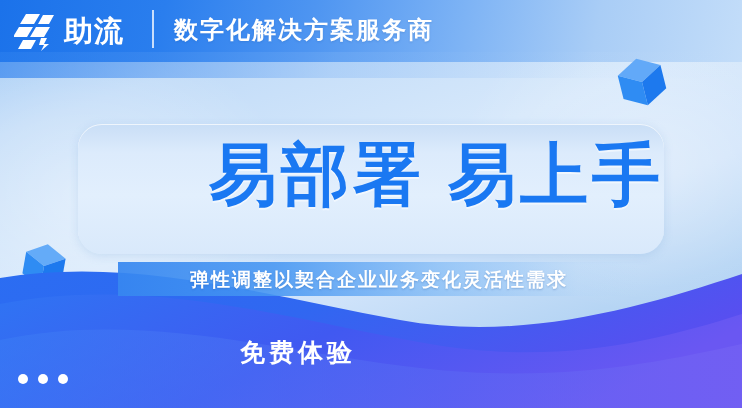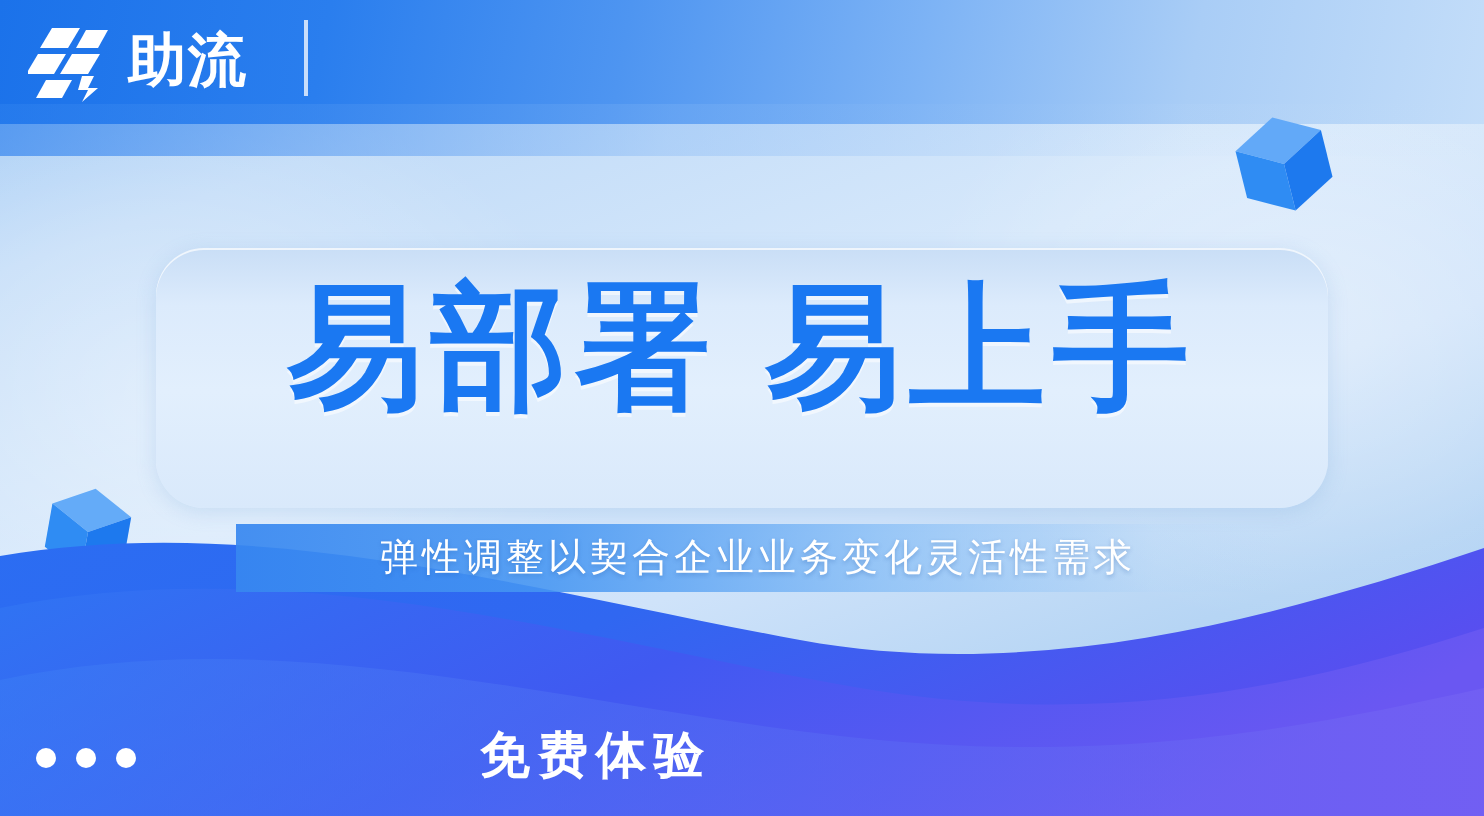--- a/index.html
+++ b/index.html
@@ -124,21 +124,21 @@
     left: 78px; top: 124px;
     width: 586px; height: 130px;
     border-radius: 24px;
     background: linear-gradient(180deg, #c9def6 0%, #dcebfc 22%, #e2effd 55%, #d9e9fb 100%);
     box-shadow: 0 2px 10px rgba(110,160,215,0.22), inset 0 1px 0 rgba(255,255,255,0.7);
   }
   .headline {
     position: absolute;
     left: 78px; top: 139px;
     width: 586px;
-    text-align: center;
+    text-align: right;
     color: #1a78f2;
     font-size: 68px;
     font-weight: bold;
     letter-spacing: 4px;
     line-height: 1.05;
     white-space: nowrap;
     text-shadow: 0 2px 0 rgba(255,255,255,0.55);
   }
 
   
@@ -147,30 +147,30 @@
     left: 118px; top: 262px;
     width: 522px; height: 34px;
     background: linear-gradient(90deg, rgba(55,135,240,0.92) 0%, rgba(70,150,242,0.88) 30%, rgba(120,182,245,0.62) 62%, rgba(175,212,248,0.18) 88%, rgba(200,226,250,0) 100%);
     display: flex;
     align-items: center;
     justify-content: center;
   }
   .subtitle-text {
     color: #ffffff;
     font-size: 19px;
-    font-weight: normal;
+    font-weight: bold;
     letter-spacing: 2px;
     line-height: 1;
     text-shadow: 0 1px 2px rgba(25,80,160,0.3);
   }
 
   
   .cta {
     position: absolute;
-    left: 0; top: 366px;
+    left: 0; top: 340px;
     width: 596px;
     text-align: center;
     color: #ffffff;
     font-size: 25px;
     font-weight: bold;
     letter-spacing: 4px;
     line-height: 1;
   }
 
   
@@ -219,20 +219,21 @@
           <polygon points="9,29 22,29 17,38 4,38"></polygon>
           <polygon points="27,27 33,27 30,33 35,33 27,40 30,34 25,34"></polygon>
         </g>
       </svg>
     </span>
     <span class="logo-text">助流</span>
   </div>
 
   <div class="logo-divider"></div>
 
+  <div class="header-tagline">数字化解决方案服务商</div>
 
   <div class="cube" style="left:610px; top:50px;">
     <svg width="64" height="64" viewBox="0 0 64 64">
       <g transform="rotate(-14 32 32)">
         <polygon points="32,8 54,20 32,32 10,20" fill="#62a9f8"></polygon>
         <polygon points="10,20 32,32 32,56 10,44" fill="#2f8cf3"></polygon>
         <polygon points="54,20 54,44 32,56 32,32" fill="#1d79ee"></polygon>
       </g>
     </svg>
   </div>

